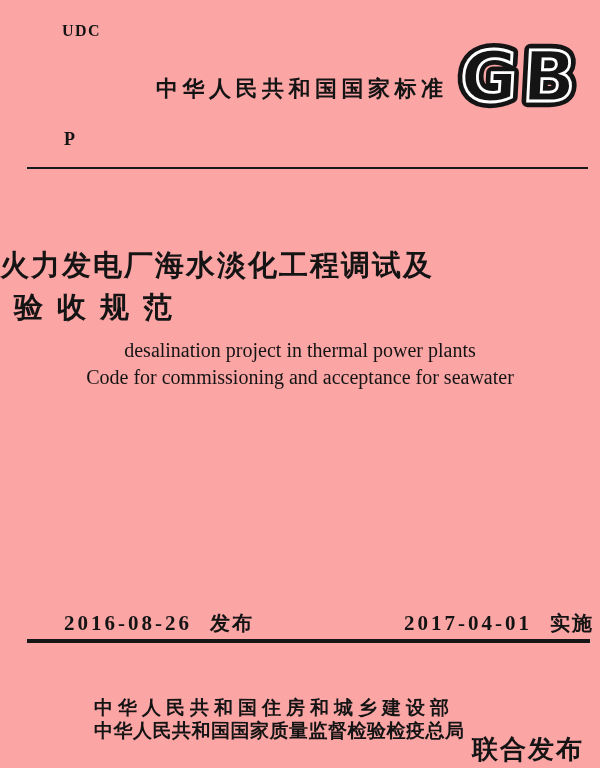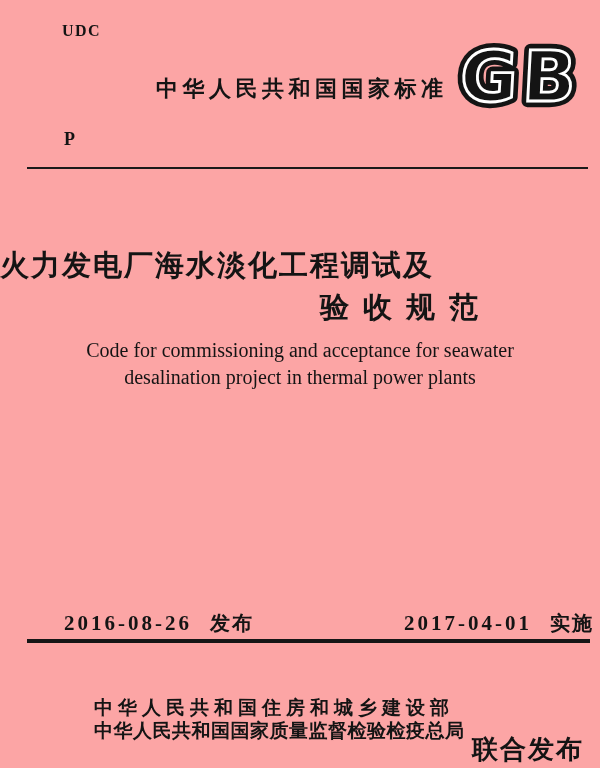--- a/index.html
+++ b/index.html
@@ -53,21 +53,21 @@
     background:#1a1a1a;
   }
 
   .title-zh-1 {
     position:absolute; left:0; top:246px; width:600px;
     font-weight:bold; font-size:29px; letter-spacing:2px;
     white-space:nowrap;
   }
   .title-zh-2 {
     position:absolute; left:0; top:288px; width:492px;
-    text-align:right; font-weight:bold; font-size:29px;
+    text-align:left; font-weight:bold; font-size:29px;
     letter-spacing:14px; padding-left:14px; box-sizing:border-box;
     white-space:nowrap;
   }
   .title-en {
     position:absolute; left:0; top:337px; width:600px;
     text-align:center; font-size:20px; line-height:27px;
   }
 
   .dates-row {
     position:absolute; left:0; top:610px; width:600px; height:26px;padding-left:24px;
@@ -123,22 +123,22 @@
 
   <div class="p-mark">P</div>
 
 
   <div class="rule-thin"></div>
 
   <div class="title-zh-1">火力发电厂海水淡化工程调试及</div>
   <div class="title-zh-2">验收规范</div>
 
   <div class="title-en">
+    <div>desalination project in thermal power plants</div>
     <div>Code for commissioning and acceptance for seawater</div>
-    <div>desalination project in thermal power plants</div>
   </div>
 
   <div class="dates-row">
     <div class="date-group issue">
       <span class="date-val">2016-08-26</span>
       <span class="date-label">发布</span>
     </div>
     <div class="date-group impl">
       <span class="date-val">2017-04-01</span>
       <span class="date-label">实施</span>

